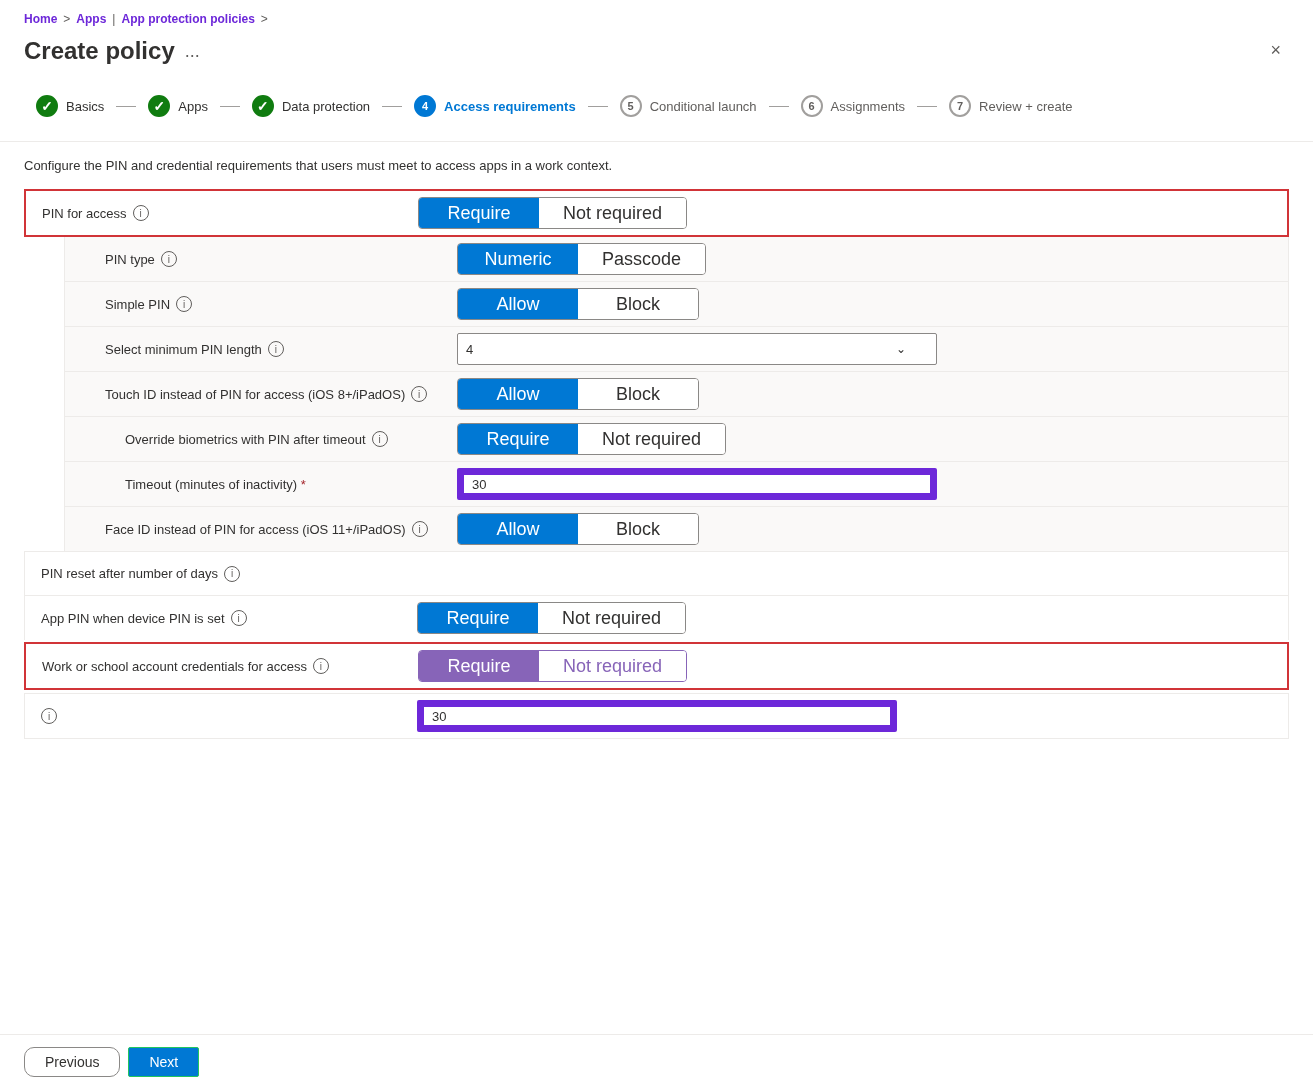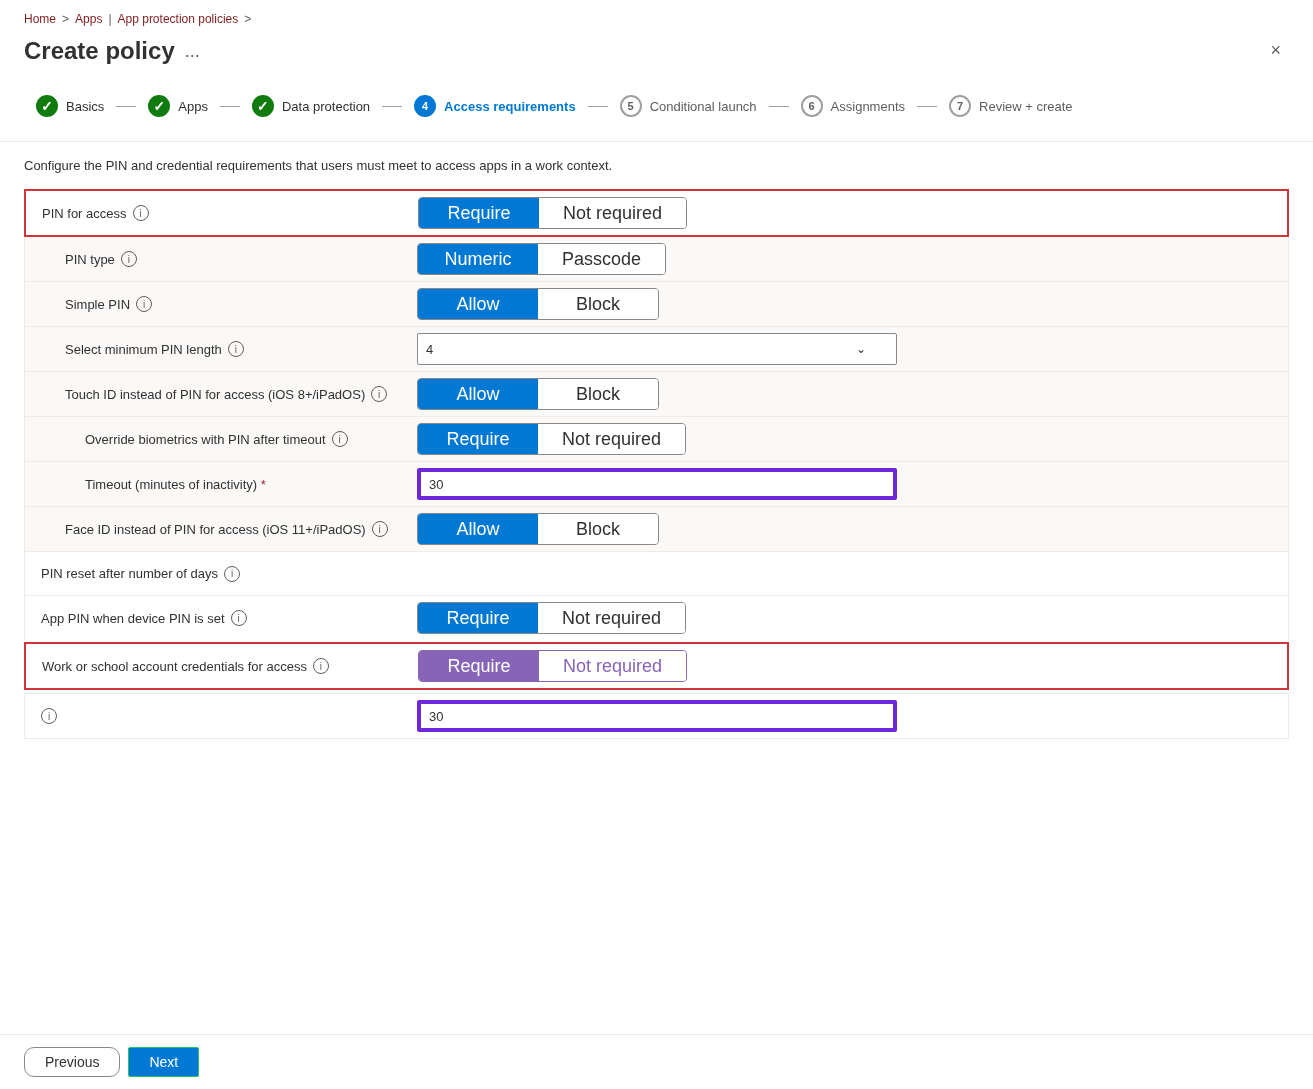--- a/index.html
+++ b/index.html
@@ -16,21 +16,21 @@
     
     .breadcrumb {
       display: flex;
       align-items: center;
       padding: 12px 24px 4px 24px;
       font-size: 12px;
       color: #0078d4;
       gap: 6px;
     }
     .breadcrumb span { color: #605e5c; }
-    .breadcrumb a { color: #7f1d1d; text-decoration: none; }
+    .breadcrumb a { color: #6d28d9; text-decoration: none; font-weight: bold; }
     .breadcrumb-sep { color: #605e5c; }
 
     
     .page-header {
       display: flex;
       align-items: flex-end;
       padding: 6px 24px 14px 24px;
       justify-content: space-between;
     }
     .page-title {
@@ -126,20 +126,21 @@
     }
     .setting-row:last-child { border-bottom: 1px solid #edebe9; }
     .setting-row.highlighted {
       border: 2px solid #d13438 !important;
       margin-bottom: -1px;
       z-index: 2;
       position: relative;
     }
     .setting-row.sub {
       background: #faf9f8;
+      margin-left: 40px;
     }
 
     .setting-label {
       flex: 0 0 380px;
       padding: 8px 12px 8px 16px;
       font-size: 13px;
       color: #323130;
       display: flex;
       align-items: center;
       gap: 6px;
@@ -196,21 +197,21 @@
       cursor: pointer;
       min-width: 480px;
       display: flex;
       align-items: center;
       justify-content: space-between;
       height: 32px;
     }
 
     
     .text-input {
-      border: 4px solid #6d28d9;
+      border: 7px solid #6d28d9;
       border-radius: 2px;
       padding: 5px 8px;
       font-size: 13px;
       width: 480px;
       height: 32px;
       color: #323130;
       background: #fff;
     }
     .text-input.disabled {
       background: #f3f2f1;

